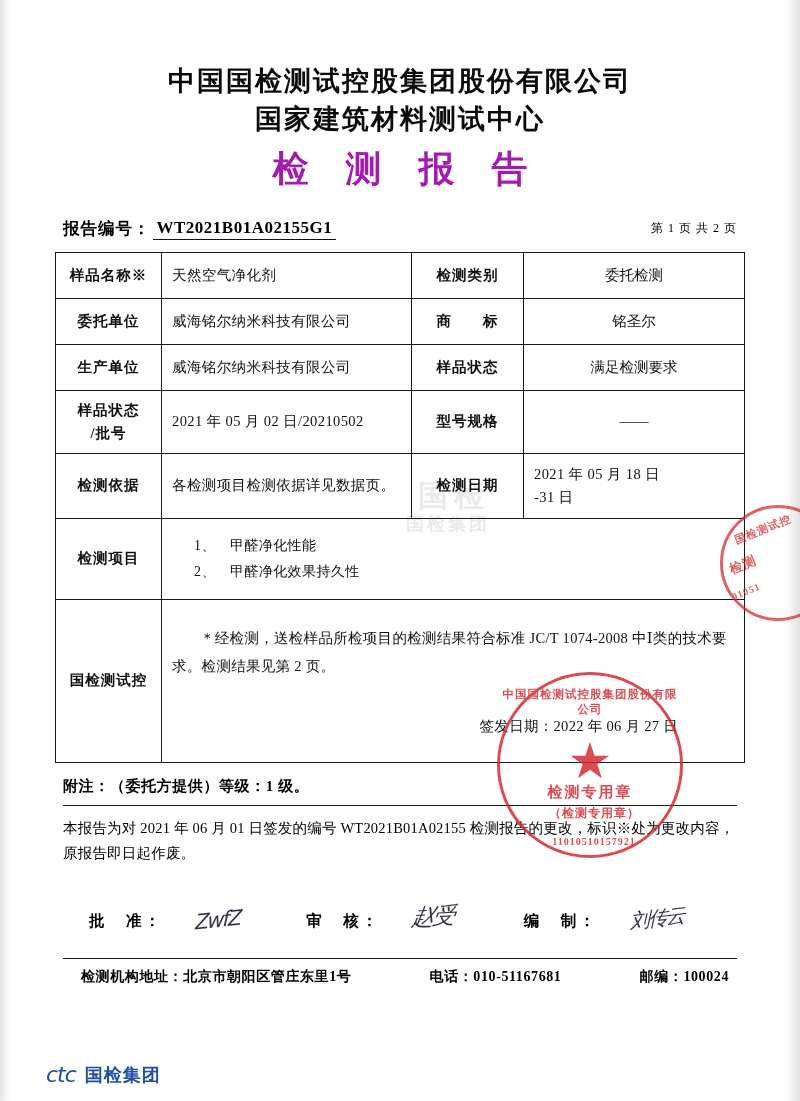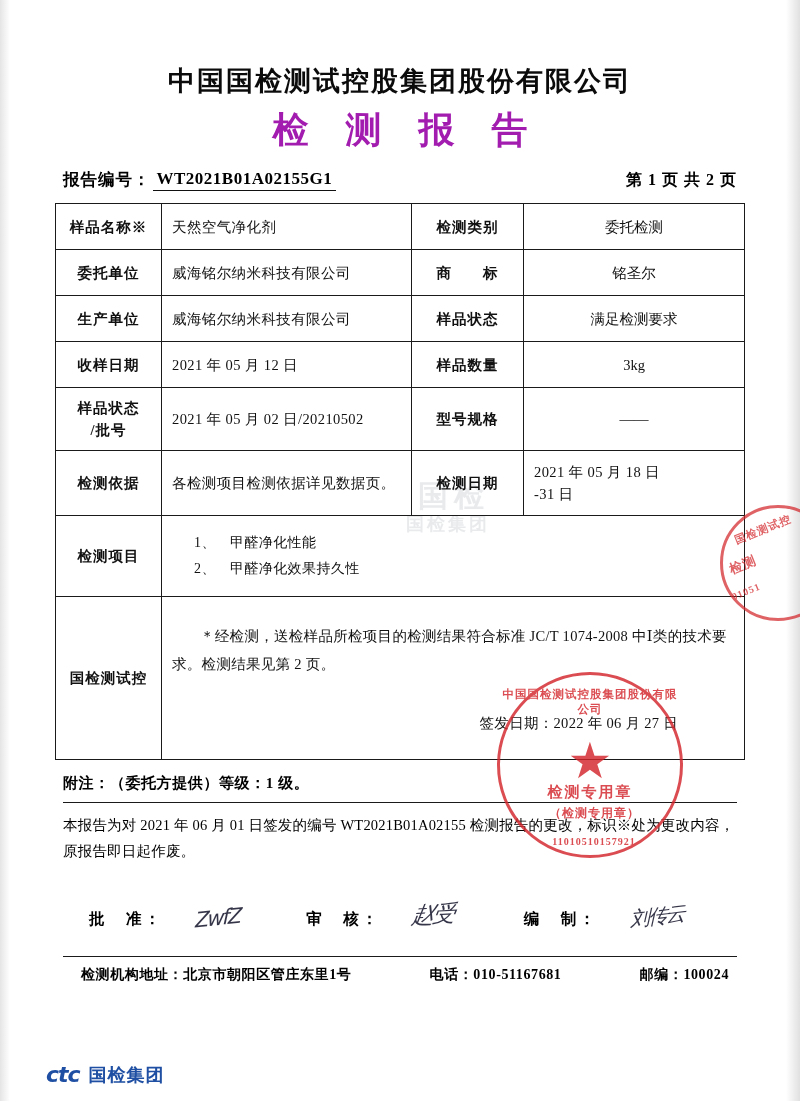--- a/index.html
+++ b/index.html
@@ -60,21 +60,21 @@
     letter-spacing: 14px;
     padding-left: 14px;
     margin-top: 6px;
     color: #a21caf;
   }
 
   .report-no-row {
     display: flex;
     align-items: center;
     justify-content: space-between;
-    margin-top: 14px;
+    margin-top: 24px;
     padding: 0 8px 0 8px;
   }
   .report-no-left {
     display: flex;
     align-items: flex-end;
     font-size: 16.5px;
     font-weight: bold;
     letter-spacing: 1px;
   }
   .report-no-label {
@@ -82,22 +82,22 @@
   }
   .report-no-value {
     border-bottom: 1.6px solid #111;
     padding: 0 4px 1px 4px;
     margin-left: 2px;
     font-size: 17px;
     font-weight: bold;
     letter-spacing: 0.5px;
   }
   .page-count {
-    font-size: 16px;
-    font-weight: bold;
+    font-size: 12px;
+    font-weight: normal;
     letter-spacing: 1px;
   }
 
   table.main {
     width: 100%;
     border-collapse: collapse;
     margin-top: 12px;
     table-layout: fixed;
   }
   table.main td {
@@ -241,21 +241,21 @@
     left: 46px;
     bottom: 14px;
     display: flex;
     align-items: center;
     gap: 9px;
     z-index: 4;
   }
   .brand-ctc {
     font-family: "DejaVu Sans", sans-serif;
     font-style: italic;
-    font-weight: bold;
+    font-weight: normal;
     font-size: 22px;
     color: #1f4fa3;
     letter-spacing: -1px;
   }
   .brand-cn {
     font-size: 18px;
     font-weight: bold;
     color: #1f4fa3;
     letter-spacing: 1px;
   }
@@ -381,20 +381,21 @@
   <div class="edge-stamp">
     <span class="s1">国检测试控</span>
     <span class="s2">检测</span>
     <span class="s3">01051</span>
   </div>
 
   <div class="doc-body">
 
     <div class="titles">
       <div class="title-line">中国国检测试控股集团股份有限公司</div>
+      <div class="title-line">国家建筑材料测试中心</div>
       <div class="title-report">检 测 报 告</div>
     </div>
 
     <div class="report-no-row">
       <div class="report-no-left">
         <span class="report-no-label">报告编号：</span>
         <span class="report-no-value">WT2021B01A02155G1</span>
       </div>
       <div class="page-count">第 1 页 共 2 页</div>
     </div>
@@ -417,26 +418,20 @@
           <td class="lbl">委托单位</td>
           <td class="val">威海铭尔纳米科技有限公司</td>
           <td class="lbl-wide">商　　标</td>
           <td class="val-c">铭圣尔</td>
         </tr>
         <tr class="row-h-reg">
           <td class="lbl">生产单位</td>
           <td class="val">威海铭尔纳米科技有限公司</td>
           <td class="lbl-wide">样品状态</td>
           <td class="val-c">满足检测要求</td>
-        </tr>
-        <tr class="row-h-reg">
-          <td class="lbl">收样日期</td>
-          <td class="val">2021 年 05 月 12 日</td>
-          <td class="lbl-wide">样品数量</td>
-          <td class="val-c">3kg</td>
         </tr>
         <tr class="row-h-two">
           <td class="lbl two-line">
             <div>样品状态</div>
             <div>/批号</div>
           </td>
           <td class="val">2021 年 05 月 02 日/20210502</td>
           <td class="lbl-wide">型号规格</td>
           <td class="val-c">——</td>
         </tr>

